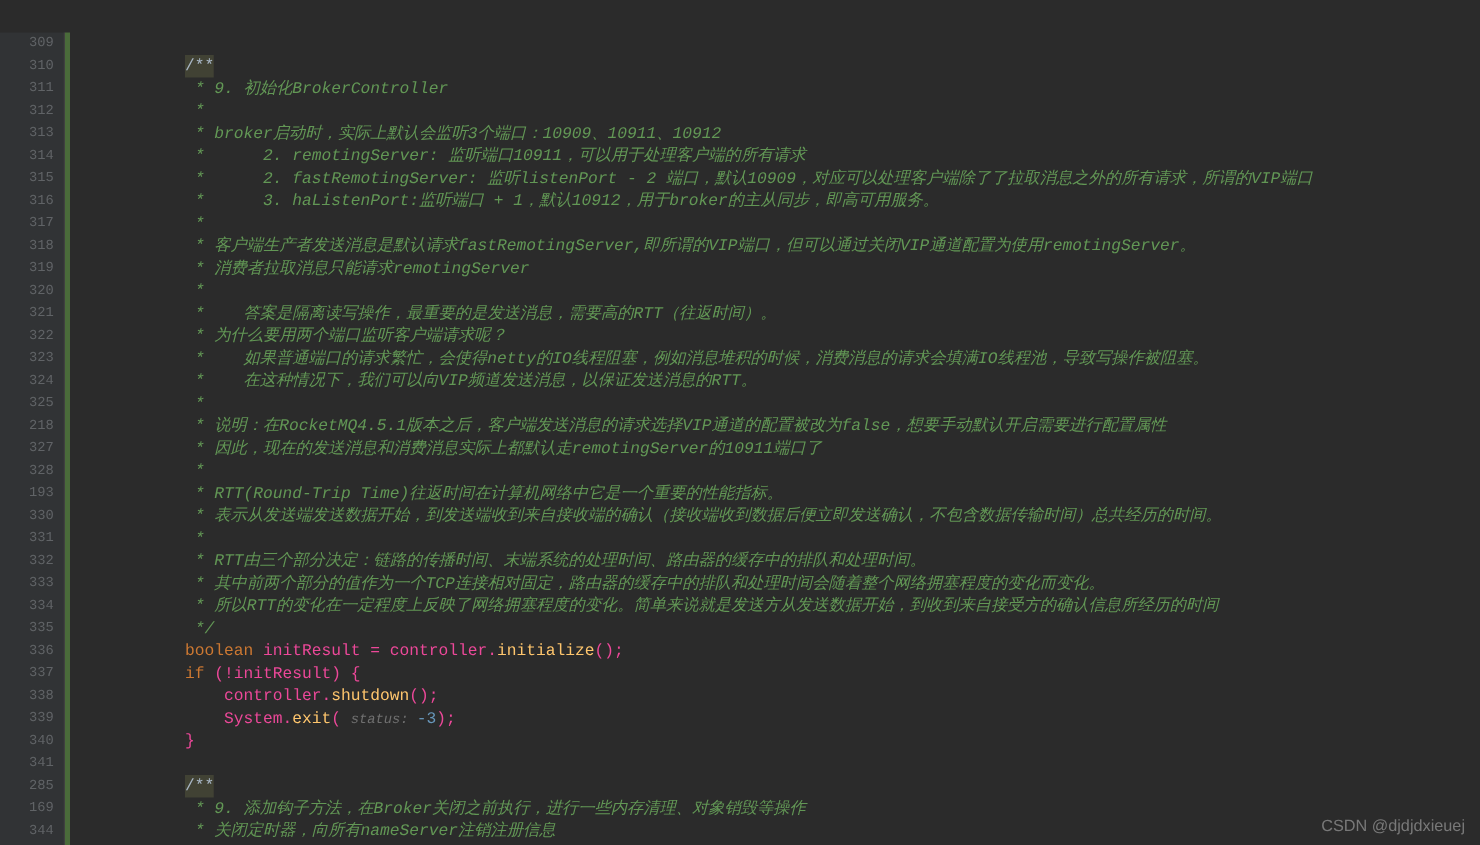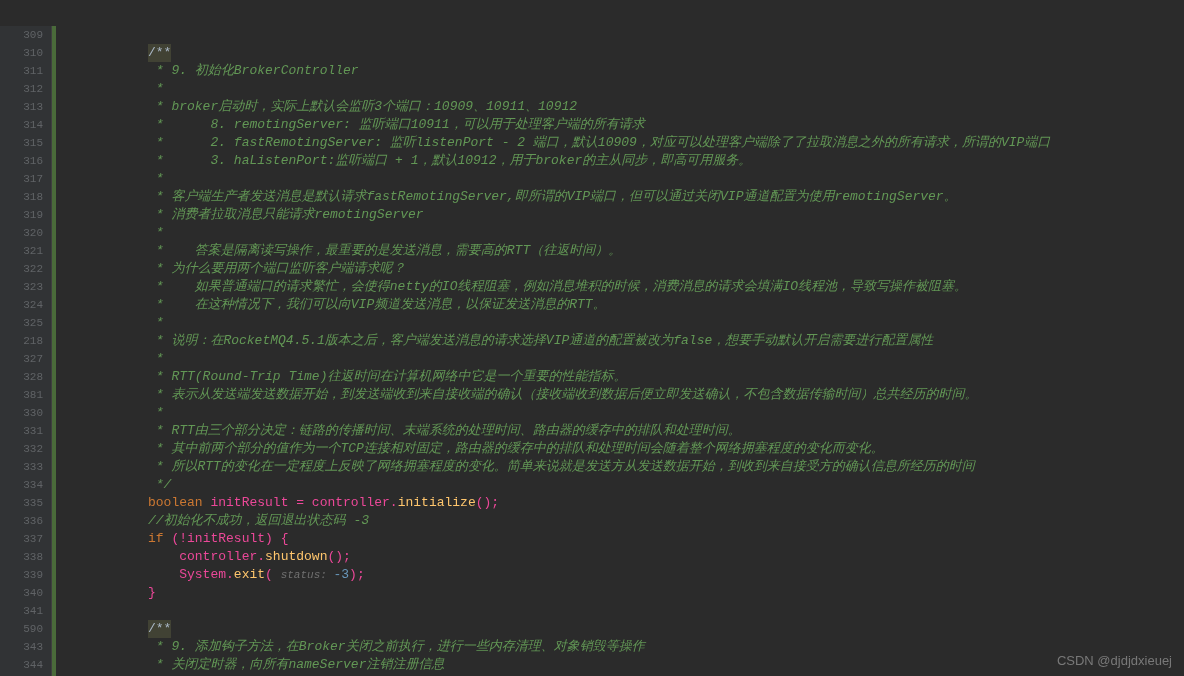--- a/index.html
+++ b/index.html
@@ -118,70 +118,70 @@
       <div class="line">319</div>
       <div class="line">320</div>
       <div class="line">321</div>
       <div class="line">322</div>
       <div class="line">323</div>
       <div class="line">324</div>
       <div class="line">325</div>
       <div class="line">218</div>
       <div class="line">327</div>
       <div class="line">328</div>
-      <div class="line">381</div>
+      <div class="line">193</div>
       <div class="line">330</div>
       <div class="line">331</div>
       <div class="line">332</div>
       <div class="line">333</div>
       <div class="line">334</div>
       <div class="line">335</div>
       <div class="line">336</div>
       <div class="line">337</div>
       <div class="line">338</div>
       <div class="line">339</div>
       <div class="line">340</div>
       <div class="line">341</div>
-      <div class="line">590</div>
-      <div class="line">343</div>
+      <div class="line">285</div>
+      <div class="line">169</div>
       <div class="line">344</div>
       <div class="line">345</div>
     </div>
   <div class="gutter-extra">
     <div class="highlight-bar"></div>
   </div>
   <div class="code-area" id="code">
       <div class="line"><span class="indent">          </span></div>
       <div class="line"><span class="indent">          </span><span class="doc-bg">/**</span></div>
       <div class="line"><span class="indent">          </span><span class="doc-comment"> * 9. 初始化BrokerController</span></div>
       <div class="line"><span class="indent">          </span><span class="doc-comment"> *</span></div>
       <div class="line"><span class="indent">          </span><span class="doc-comment"> * broker启动时，实际上默认会监听3个端口：10909、10911、10912</span></div>
-      <div class="line"><span class="indent">          </span><span class="doc-comment"> *      8. remotingServer: 监听端口10911，可以用于处理客户端的所有请求</span></div>
+      <div class="line"><span class="indent">          </span><span class="doc-comment"> *      2. remotingServer: 监听端口10911，可以用于处理客户端的所有请求</span></div>
       <div class="line"><span class="indent">          </span><span class="doc-comment"> *      2. fastRemotingServer: 监听listenPort - 2 端口，默认10909，对应可以处理客户端除了了拉取消息之外的所有请求，所谓的VIP端口</span></div>
       <div class="line"><span class="indent">          </span><span class="doc-comment"> *      3. haListenPort:监听端口 + 1，默认10912，用于broker的主从同步，即高可用服务。</span></div>
       <div class="line"><span class="indent">          </span><span class="doc-comment"> *</span></div>
       <div class="line"><span class="indent">          </span><span class="doc-comment"> * 客户端生产者发送消息是默认请求fastRemotingServer,即所谓的VIP端口，但可以通过关闭VIP通道配置为使用remotingServer。</span></div>
       <div class="line"><span class="indent">          </span><span class="doc-comment"> * 消费者拉取消息只能请求remotingServer</span></div>
       <div class="line"><span class="indent">          </span><span class="doc-comment"> *</span></div>
       <div class="line"><span class="indent">          </span><span class="doc-comment"> *    答案是隔离读写操作，最重要的是发送消息，需要高的RTT（往返时间）。</span></div>
       <div class="line"><span class="indent">          </span><span class="doc-comment"> * 为什么要用两个端口监听客户端请求呢？</span></div>
       <div class="line"><span class="indent">          </span><span class="doc-comment"> *    如果普通端口的请求繁忙，会使得netty的IO线程阻塞，例如消息堆积的时候，消费消息的请求会填满IO线程池，导致写操作被阻塞。</span></div>
       <div class="line"><span class="indent">          </span><span class="doc-comment"> *    在这种情况下，我们可以向VIP频道发送消息，以保证发送消息的RTT。</span></div>
       <div class="line"><span class="indent">          </span><span class="doc-comment"> *</span></div>
       <div class="line"><span class="indent">          </span><span class="doc-comment"> * 说明：在RocketMQ4.5.1版本之后，客户端发送消息的请求选择VIP通道的配置被改为false，想要手动默认开启需要进行配置属性</span></div>
+      <div class="line"><span class="indent">          </span><span class="doc-comment"> * 因此，现在的发送消息和消费消息实际上都默认走remotingServer的10911端口了</span></div>
       <div class="line"><span class="indent">          </span><span class="doc-comment"> *</span></div>
       <div class="line"><span class="indent">          </span><span class="doc-comment"> * RTT(Round-Trip Time)往返时间在计算机网络中它是一个重要的性能指标。</span></div>
       <div class="line"><span class="indent">          </span><span class="doc-comment"> * 表示从发送端发送数据开始，到发送端收到来自接收端的确认（接收端收到数据后便立即发送确认，不包含数据传输时间）总共经历的时间。</span></div>
       <div class="line"><span class="indent">          </span><span class="doc-comment"> *</span></div>
       <div class="line"><span class="indent">          </span><span class="doc-comment"> * RTT由三个部分决定：链路的传播时间、末端系统的处理时间、路由器的缓存中的排队和处理时间。</span></div>
       <div class="line"><span class="indent">          </span><span class="doc-comment"> * 其中前两个部分的值作为一个TCP连接相对固定，路由器的缓存中的排队和处理时间会随着整个网络拥塞程度的变化而变化。</span></div>
       <div class="line"><span class="indent">          </span><span class="doc-comment"> * 所以RTT的变化在一定程度上反映了网络拥塞程度的变化。简单来说就是发送方从发送数据开始，到收到来自接受方的确认信息所经历的时间</span></div>
       <div class="line"><span class="indent">          </span><span class="doc-comment"> */</span></div>
       <div class="line"><span class="indent">          </span><span class="keyword">boolean</span><span class="normal"> initResult = controller.</span><span class="method">initialize</span><span class="normal">();</span></div>
-      <div class="line"><span class="indent">          </span><span class="comment">//初始化不成功，返回退出状态码 -3</span></div>
       <div class="line"><span class="indent">          </span><span class="keyword">if</span><span class="normal"> (!initResult) {</span></div>
       <div class="line"><span class="indent">              </span><span class="normal">controller.</span><span class="method">shutdown</span><span class="normal">();</span></div>
       <div class="line"><span class="indent">              </span><span class="normal">System.</span><span class="method">exit</span><span class="normal">( </span><span class="param-hint">status: </span><span class="string-num">-3</span><span class="normal">);</span></div>
       <div class="line"><span class="indent">          </span><span class="normal">}</span></div>
       <div class="line"><span class="indent">          </span></div>
       <div class="line"><span class="indent">          </span><span class="doc-bg">/**</span></div>
       <div class="line"><span class="indent">          </span><span class="doc-comment"> * 9. 添加钩子方法，在Broker关闭之前执行，进行一些内存清理、对象销毁等操作</span></div>
       <div class="line"><span class="indent">          </span><span class="doc-comment"> * 关闭定时器，向所有nameServer注销注册信息</span></div>
     </div>
 </div>

